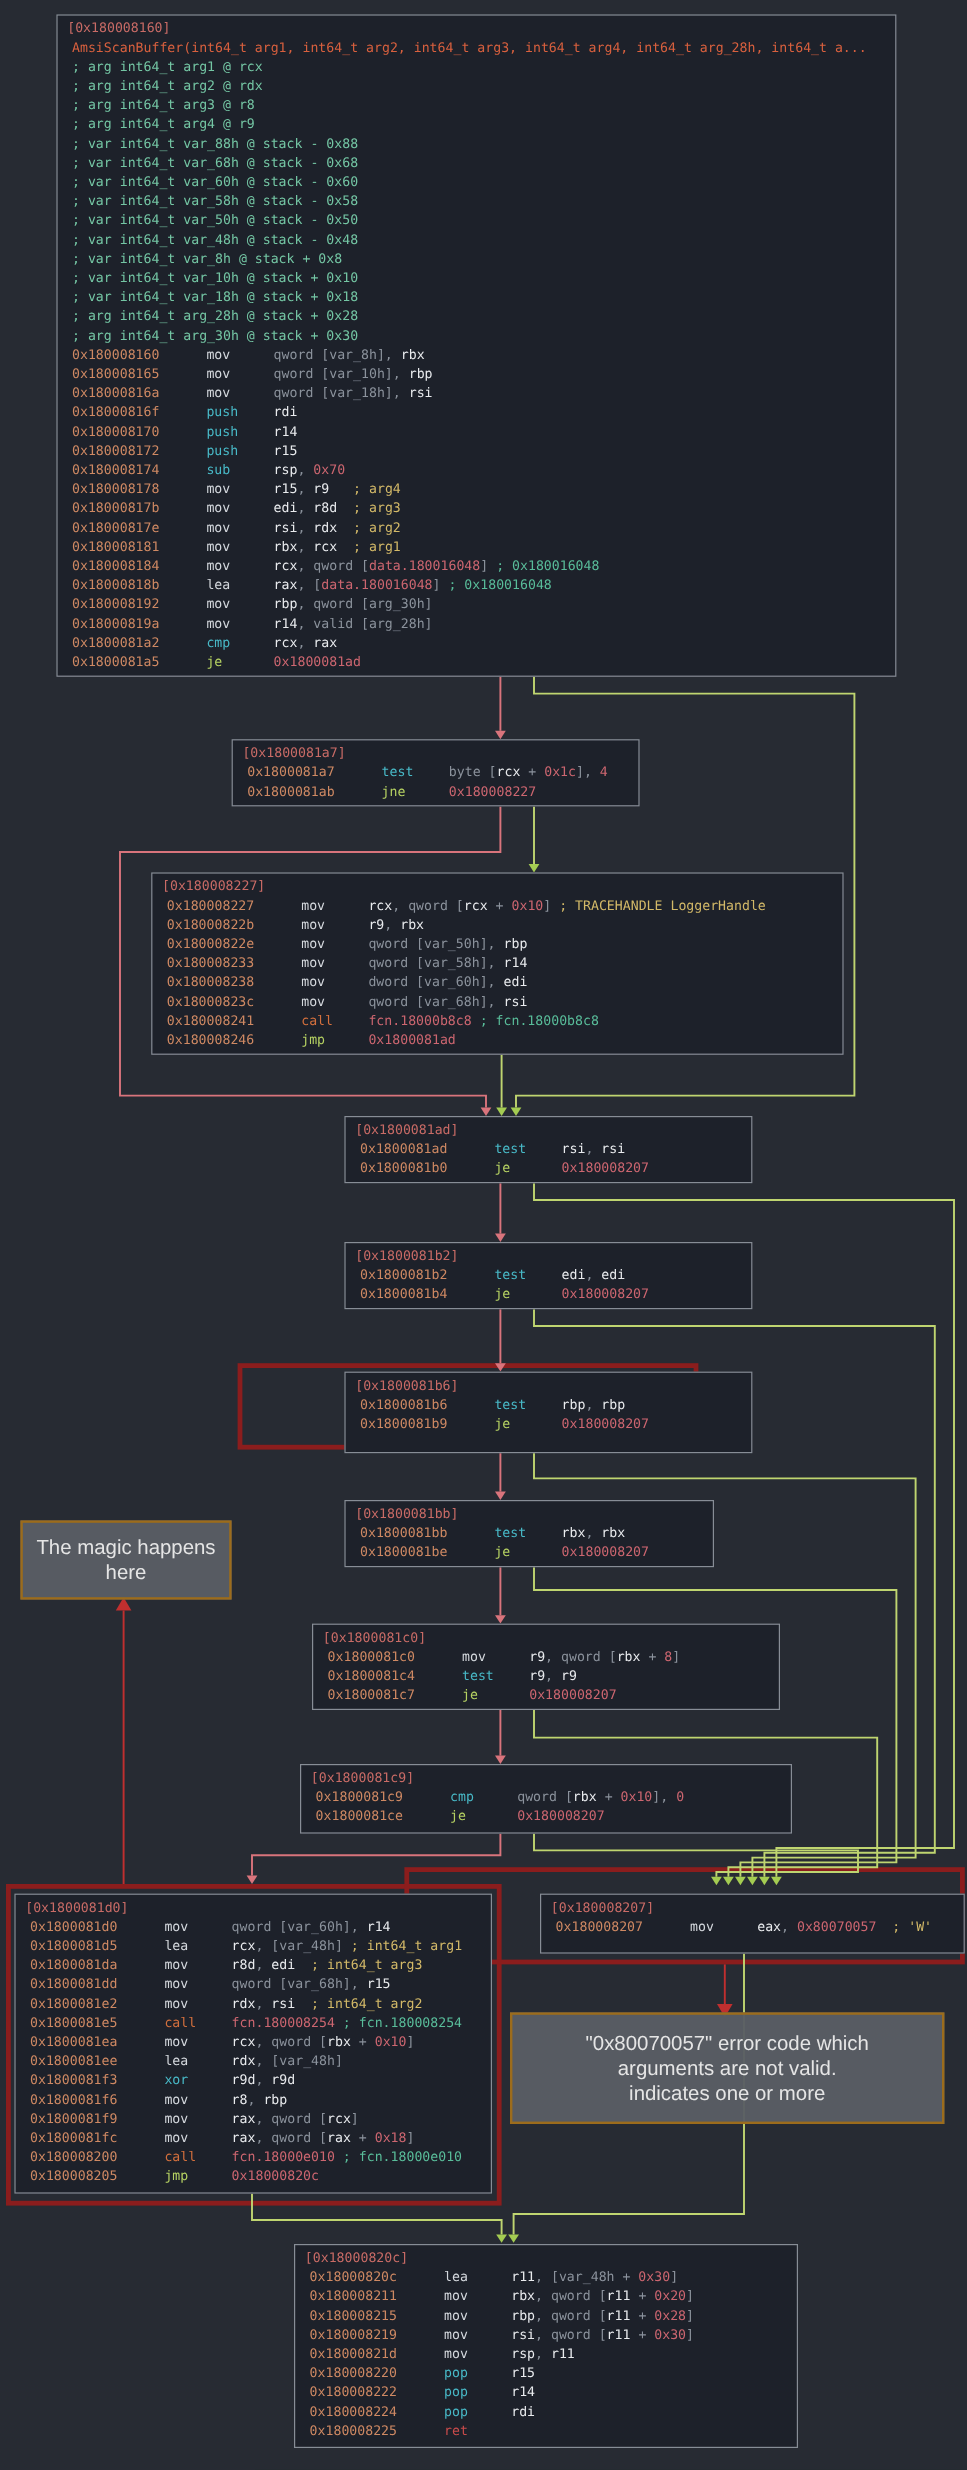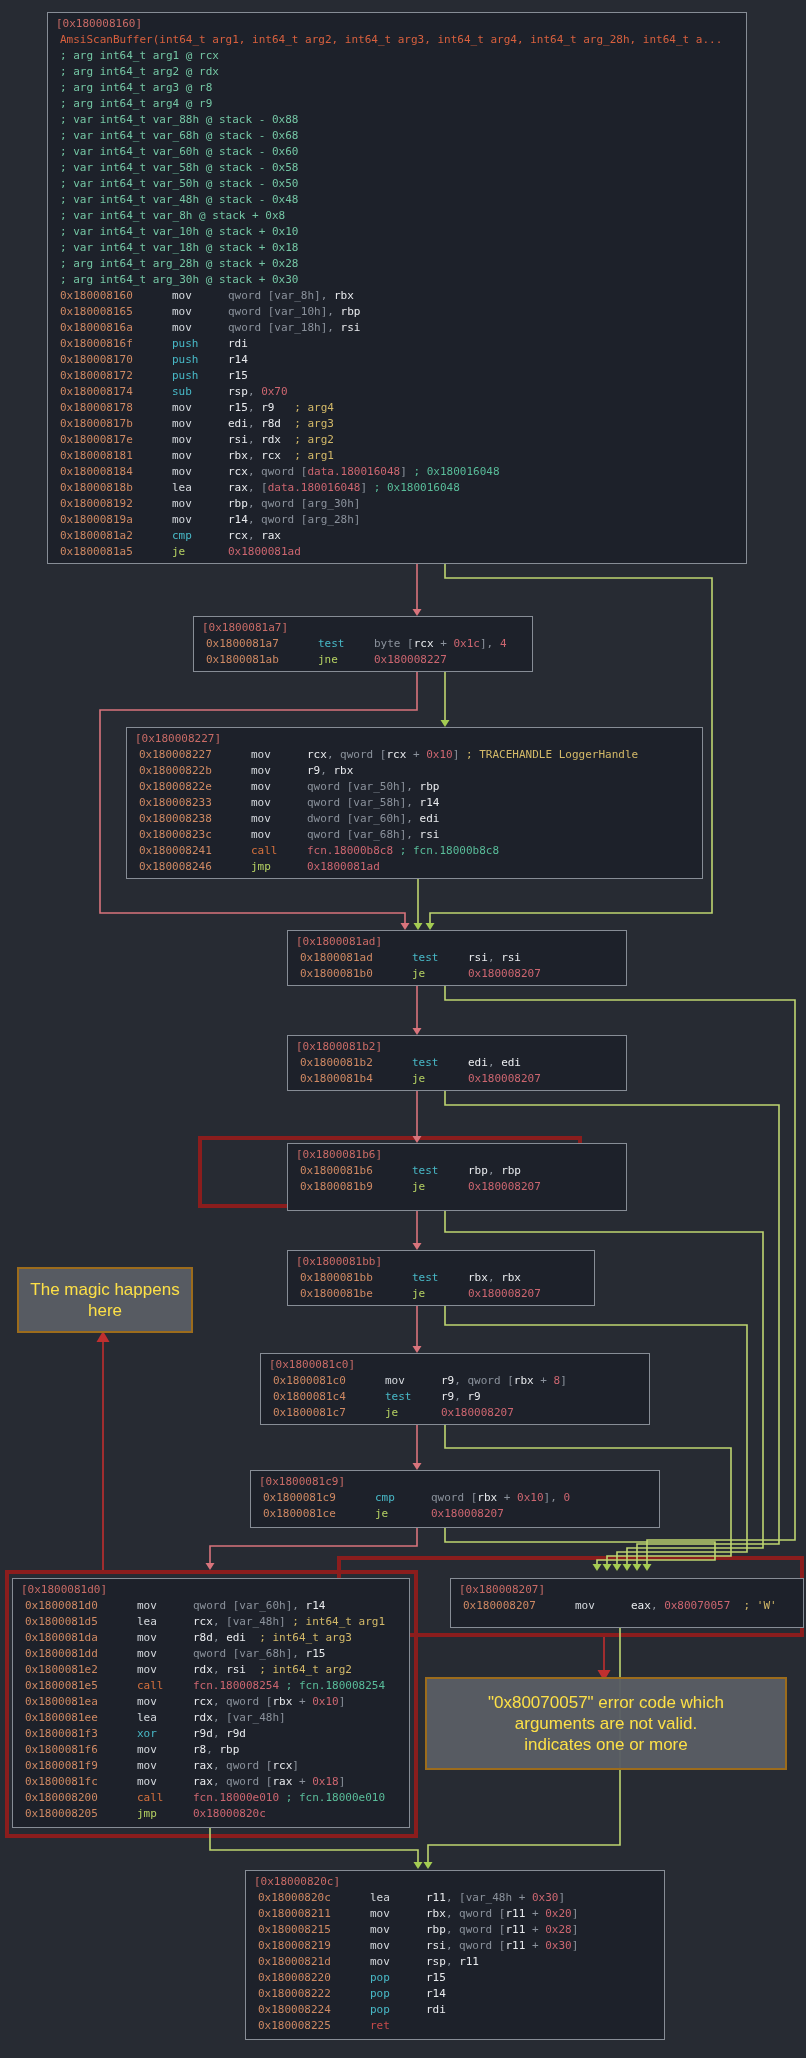--- a/index.html
+++ b/index.html
@@ -16,21 +16,21 @@
   .line{line-height:16px;white-space:pre;overflow:hidden;padding-left:12px;}
   .line.hdr{padding-left:8px;color:#c96b66;}
   .col-a{display:inline-block;width:112px;color:#cf8963;}
   .col-m{display:inline-block;width:56px;}
   .mn{color:#d4d8dd;} .mnc{color:#48b9c7;} .mnj{color:#b5d162;}
   .call{color:#d4703d;} .ret{color:#c84b4b;}
   .reg{color:#e9ebee;} .dim{color:#8b929c;} .num{color:#cd6670;}
   .cy{color:#d3b968;text-align:center;} .ct{color:#59bd9a;} .var{color:#74c6a4;} .sig{color:#d8603e;}
   .note{position:absolute;background:rgba(90,94,100,0.96);border:2px solid #9c6c1c;z-index:4;
         box-sizing:border-box;display:flex;flex-direction:column;justify-content:center;
-        font-family:"Liberation Sans","DejaVu Sans",sans-serif;font-size:17px;color:#fde047;}
+        font-family:"Liberation Sans","DejaVu Sans",sans-serif;font-size:17px;color:#e5e5e5;}
   .nline{text-align:center;line-height:21px;white-space:pre;}
 </style>
 </head>
 <body>
 
 <div id="graph">
   <svg id="edges" width="806" height="2058">
       <polyline points="417,563 417,609" class="e-red"></polyline>
       <polygon points="412.5,609 421.5,609 417,616" class="h-red"></polygon>
       <polyline points="445,563 445,578 712,578 712,913 430,913 430,923" class="e-green"></polyline>
@@ -102,21 +102,21 @@
       <div class="line"><span class="addr col-a">0x180008170</span><span class="mnc col-m">push</span><span class="reg">r14</span></div>
       <div class="line"><span class="addr col-a">0x180008172</span><span class="mnc col-m">push</span><span class="reg">r15</span></div>
       <div class="line"><span class="addr col-a">0x180008174</span><span class="mnc col-m">sub</span><span class="reg">rsp</span><span class="dim">, </span><span class="num">0x70</span></div>
       <div class="line"><span class="addr col-a">0x180008178</span><span class="mn col-m">mov</span><span class="reg">r15</span><span class="dim">, </span><span class="reg">r9</span><span class="cy">   ; arg4</span></div>
       <div class="line"><span class="addr col-a">0x18000817b</span><span class="mn col-m">mov</span><span class="reg">edi</span><span class="dim">, </span><span class="reg">r8d</span><span class="cy">  ; arg3</span></div>
       <div class="line"><span class="addr col-a">0x18000817e</span><span class="mn col-m">mov</span><span class="reg">rsi</span><span class="dim">, </span><span class="reg">rdx</span><span class="cy">  ; arg2</span></div>
       <div class="line"><span class="addr col-a">0x180008181</span><span class="mn col-m">mov</span><span class="reg">rbx</span><span class="dim">, </span><span class="reg">rcx</span><span class="cy">  ; arg1</span></div>
       <div class="line"><span class="addr col-a">0x180008184</span><span class="mn col-m">mov</span><span class="reg">rcx</span><span class="dim">, qword [</span><span class="num">data.180016048</span><span class="dim">]</span><span class="ct"> ; 0x180016048</span></div>
       <div class="line"><span class="addr col-a">0x18000818b</span><span class="mn col-m">lea</span><span class="reg">rax</span><span class="dim">, [</span><span class="num">data.180016048</span><span class="dim">]</span><span class="ct"> ; 0x180016048</span></div>
       <div class="line"><span class="addr col-a">0x180008192</span><span class="mn col-m">mov</span><span class="reg">rbp</span><span class="dim">, qword [arg_30h]</span></div>
-      <div class="line"><span class="addr col-a">0x18000819a</span><span class="mn col-m">mov</span><span class="reg">r14</span><span class="dim">, qword [arg_28h]</span></div>
+      <div class="line"><span class="addr col-a">0x18000819a</span><span class="mn col-m">mov</span><span class="reg">r14</span><span class="dim">, valid [arg_28h]</span></div>
       <div class="line"><span class="addr col-a">0x1800081a2</span><span class="mnc col-m">cmp</span><span class="reg">rcx</span><span class="dim">, </span><span class="reg">rax</span></div>
       <div class="line"><span class="addr col-a">0x1800081a5</span><span class="mnj col-m">je</span><span class="num">0x1800081ad</span></div>
     </div>
     <div class="block" style="left: 193px; top: 616px; width: 340px; height: 56px;">
       <div class="line hdr">[0x1800081a7]</div>
       <div class="line"><span class="addr col-a">0x1800081a7</span><span class="mnc col-m">test</span><span class="dim">byte [</span><span class="reg">rcx</span><span class="dim"> + </span><span class="num">0x1c</span><span class="dim">], </span><span class="num">4</span></div>
       <div class="line"><span class="addr col-a">0x1800081ab</span><span class="mnj col-m">jne</span><span class="num">0x180008227</span></div>
     </div>
     <div class="block" style="left: 126px; top: 727px; width: 577px; height: 152px;">
       <div class="line hdr">[0x180008227]</div>

